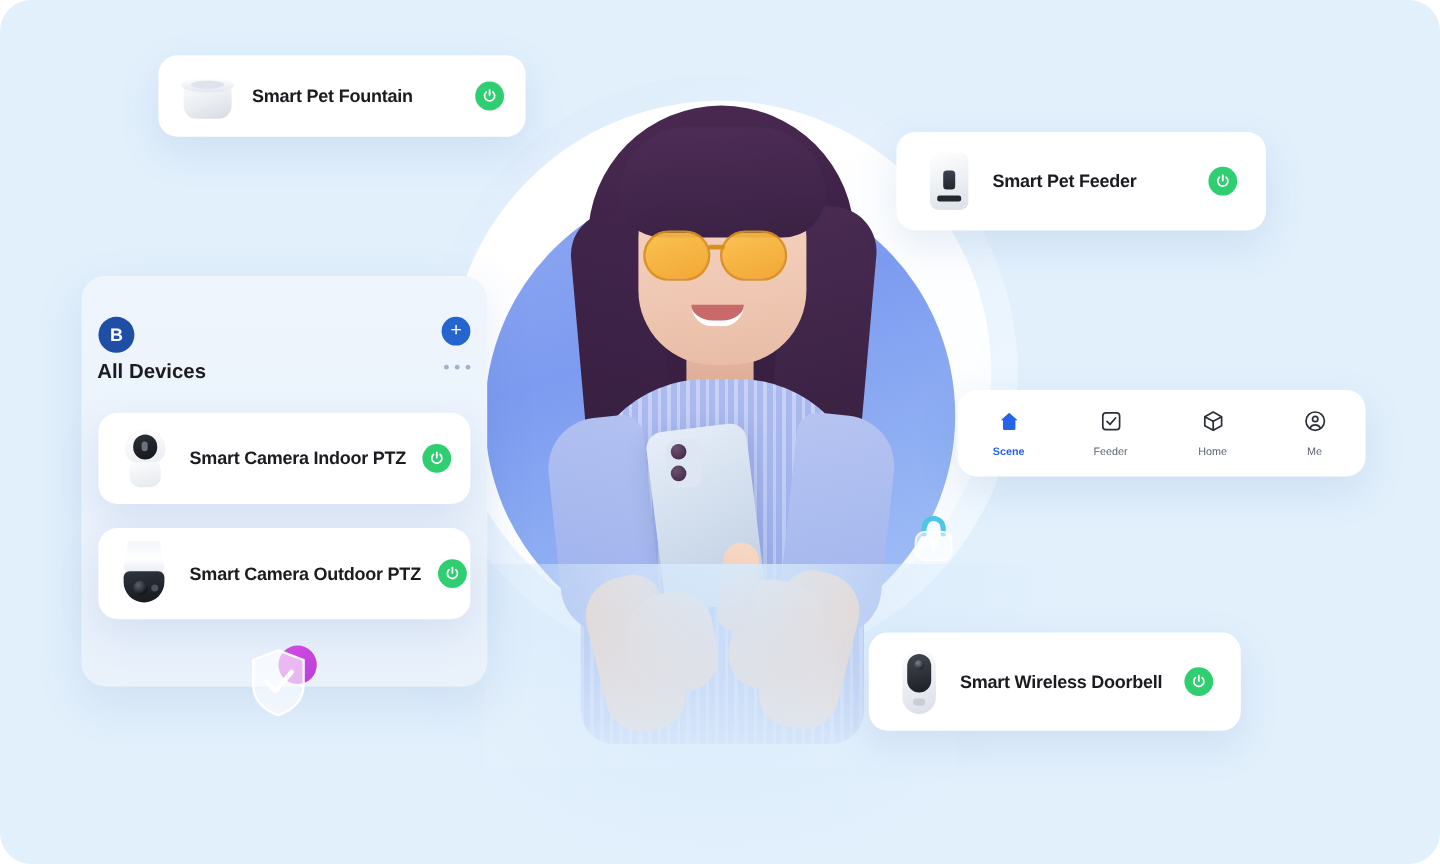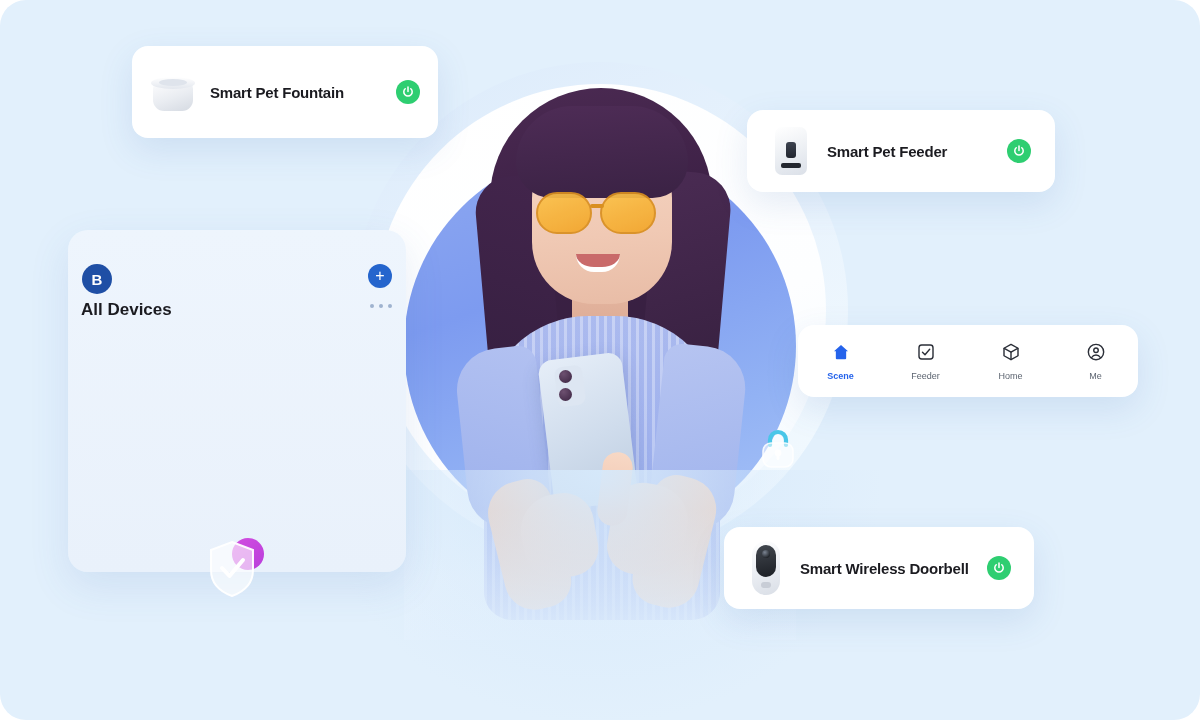--- a/index.html
+++ b/index.html
@@ -214,21 +214,21 @@
     flex: 0 0 auto;
     width: 24px; height: 24px;
     border-radius: 50%;
     background: #2ece71;
     display: flex; align-items: center; justify-content: center;
     cursor: pointer;
   }
   .power svg { display: block; }
 
   
-  #card-fountain { left: 132px; top: 46px;  width: 306px; height: 92px; padding: 0 18px; gap: 14px; }
+  #card-fountain { left: 132px; top: 46px;  width: 306px; height: 68px; padding: 0 18px; gap: 14px; }
   #card-feeder   { left: 747px; top: 110px; width: 308px; height: 82px; padding: 0 24px; gap: 16px; }
   #card-doorbell { left: 724px; top: 527px; width: 310px; height: 82px; padding: 0 26px; gap: 18px; }
 
   
   #panel {
     position: absolute;
     left: 68px; top: 230px;
     width: 338px; height: 342px;
     background: linear-gradient(180deg, #eef5fd 0%, #e9f1fb 100%);
     border-radius: 20px;
@@ -502,21 +502,56 @@
     <div id="panel-logo">B</div>
     <div id="panel-add">+</div>
     <div id="panel-title">All Devices</div>
     <div id="panel-more">
       <i></i>
         <i></i>
         <i></i>
     </div>
   </div>
 
-
+  <div class="card" id="card-indoor">
+    <div class="thumb">
+      <div class="dev dev-indoor">
+        <div class="head"></div>
+          <div class="lens"></div>
+        <div class="glint"></div>
+          <div class="base"></div>
+      </div>
+    </div>
+    <div class="card-label">Smart Camera Indoor PTZ</div>
+    <div class="power">
+      <svg width="14" height="14" viewBox="0 0 24 24" fill="none" stroke="#ffffff" stroke-width="2.6" stroke-linecap="round">
+        <path d="M12 3.5 V11"></path>
+        <path d="M7.2 6.4 A7.2 7.2 0 1 0 16.8 6.4"></path>
+      </svg>
+    </div>
+  </div>
+
+  <div class="card" id="card-outdoor">
+    <div class="thumb">
+      <div class="dev dev-outdoor">
+        <div class="pole"></div>
+          <div class="collar"></div>
+        <div class="dome"></div>
+          <div class="eye"></div>
+          <div class="ir"></div>
+      </div>
+    </div>
+    <div class="card-label">Smart Camera Outdoor PTZ</div>
+    <div class="power">
+      <svg width="14" height="14" viewBox="0 0 24 24" fill="none" stroke="#ffffff" stroke-width="2.6" stroke-linecap="round">
+        <path d="M12 3.5 V11"></path>
+        <path d="M7.2 6.4 A7.2 7.2 0 1 0 16.8 6.4"></path>
+      </svg>
+    </div>
+  </div>
 
   <div id="navbar">
 
     <div class="nav-item active">
       <span>
         <svg width="20" height="20" viewBox="0 0 24 24" fill="#2563eb">
           <path d="M12 3.6 3.6 11.1h2.2v8.4a1.2 1.2 0 0 0 1.2 1.2h10a1.2 1.2 0 0 0 1.2-1.2v-8.4h2.2Z"></path>
         </svg>
       </span>
       <span class="nav-label">Scene</span>

